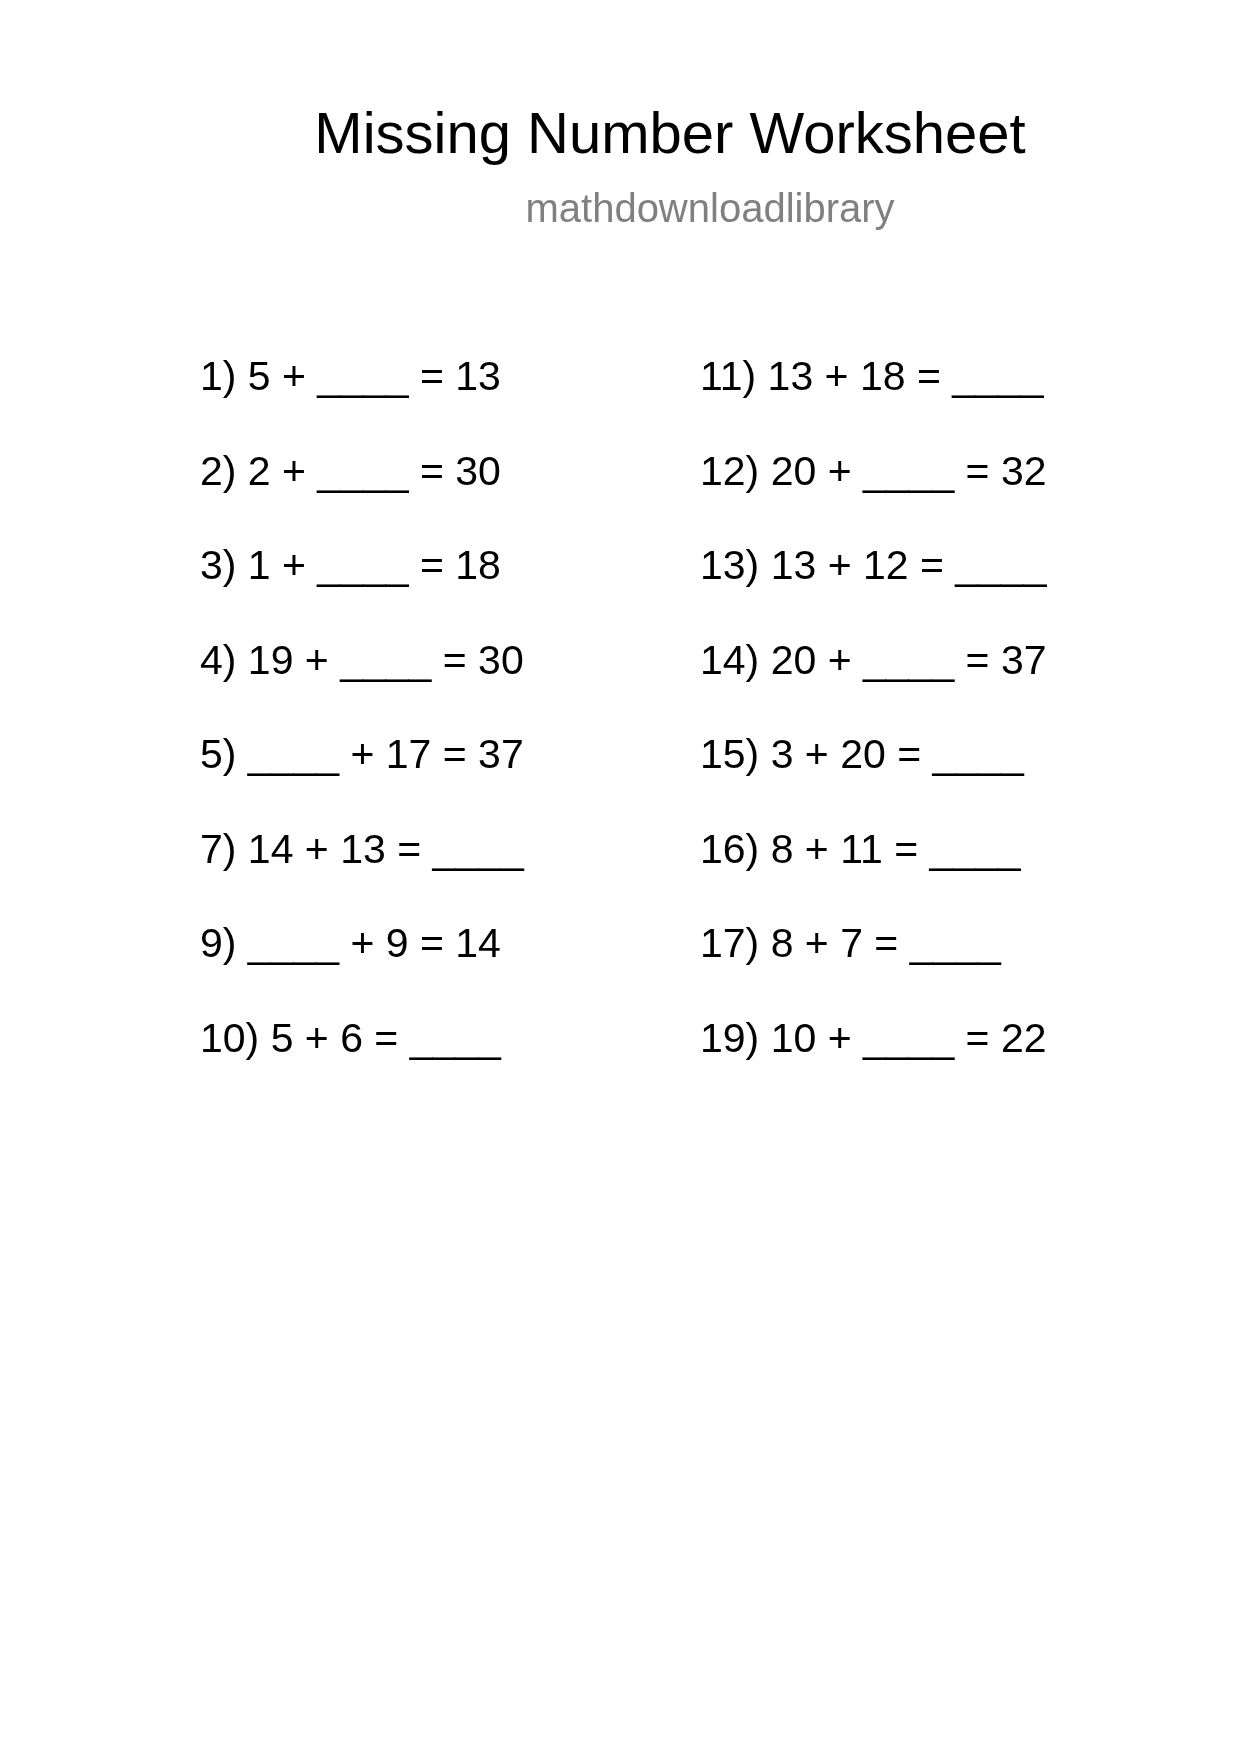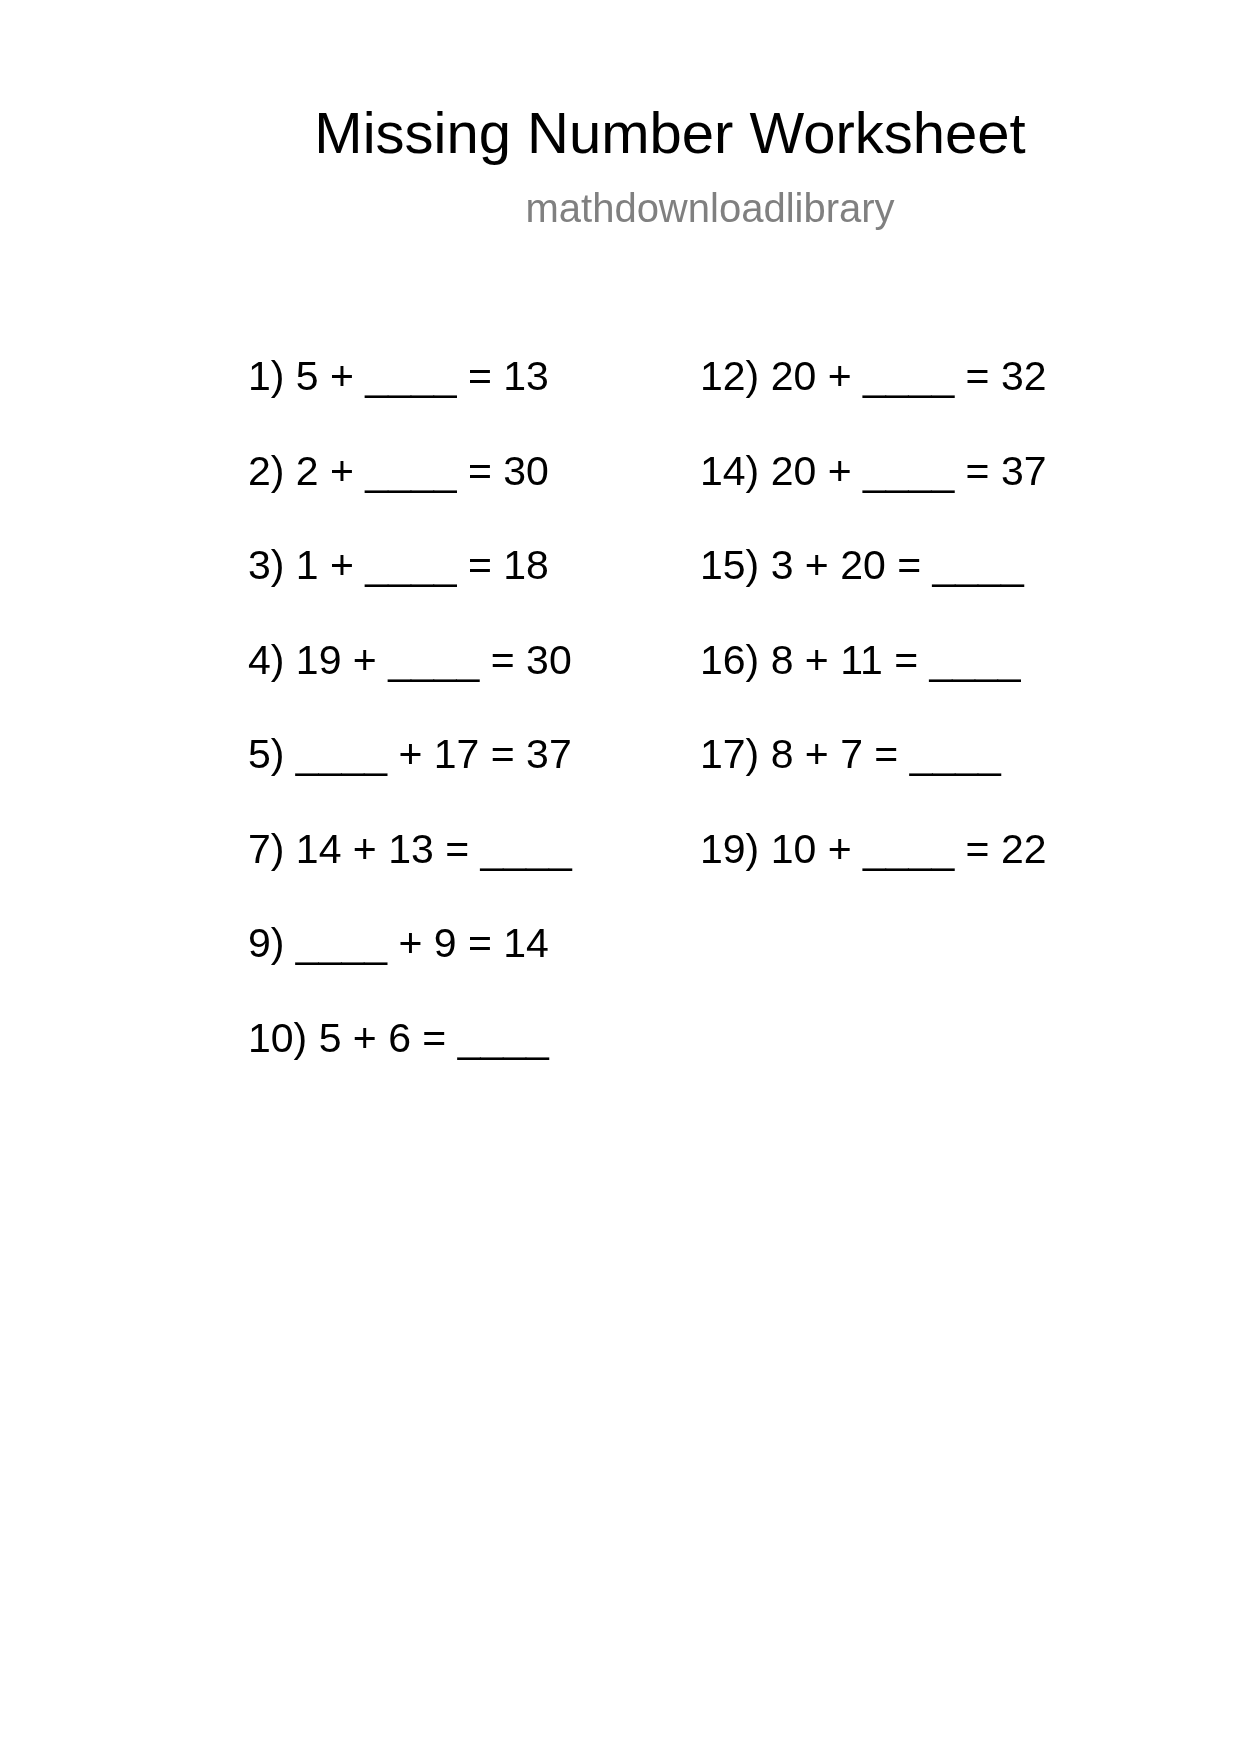--- a/index.html
+++ b/index.html
@@ -3,21 +3,21 @@
   <meta charset="utf-8">
   <style>
     html, body { margin: 0; padding: 0; background: #ffffff; }
     body { width: 1240px; height: 1754px; position: relative; overflow: hidden;
            font-family: "Liberation Sans", sans-serif; color: #000; }
     .title { position: absolute; left: 0; width: 1340px; top: 98px; text-align: center;
              font-size: 58px; line-height: 70px; color: #000; }
     .subtitle { position: absolute; left: 0; width: 1420px; top: 184px; text-align: center;
                 font-size: 40px; line-height: 48px; color: #808080; }
     .col { position: absolute; top: 348px; }
-    .col.left { left: 200px; margin-left: 48px; }
+    .col.left { left: 200px; }
     .col.right { left: 700px; }
     .problem { height: 94.5px; font-size: 41px; line-height: 56px; white-space: pre; }
   </style>
 </head>
 <body>
 
 <div class="title">Missing Number Worksheet</div>
 <div class="subtitle">mathdownloadlibrary</div>
 
 <div class="col left">
@@ -25,19 +25,21 @@
   <div class="problem">2) 2 + ____ = 30</div>
   <div class="problem">3) 1 + ____ = 18</div>
   <div class="problem">4) 19 + ____ = 30</div>
   <div class="problem">5) ____ + 17 = 37</div>
   <div class="problem">7) 14 + 13 = ____</div>
   <div class="problem">9) ____ + 9 = 14</div>
   <div class="problem">10) 5 + 6 = ____</div>
 </div>
 
 <div class="col right">
+  <div class="problem">11) 13 + 18 = ____</div>
   <div class="problem">12) 20 + ____ = 32</div>
+  <div class="problem">13) 13 + 12 = ____</div>
   <div class="problem">14) 20 + ____ = 37</div>
   <div class="problem">15) 3 + 20 = ____</div>
   <div class="problem">16) 8 + 11 = ____</div>
   <div class="problem">17) 8 + 7 = ____</div>
   <div class="problem">19) 10 + ____ = 22</div>
 </div>
 
 </body></html>

